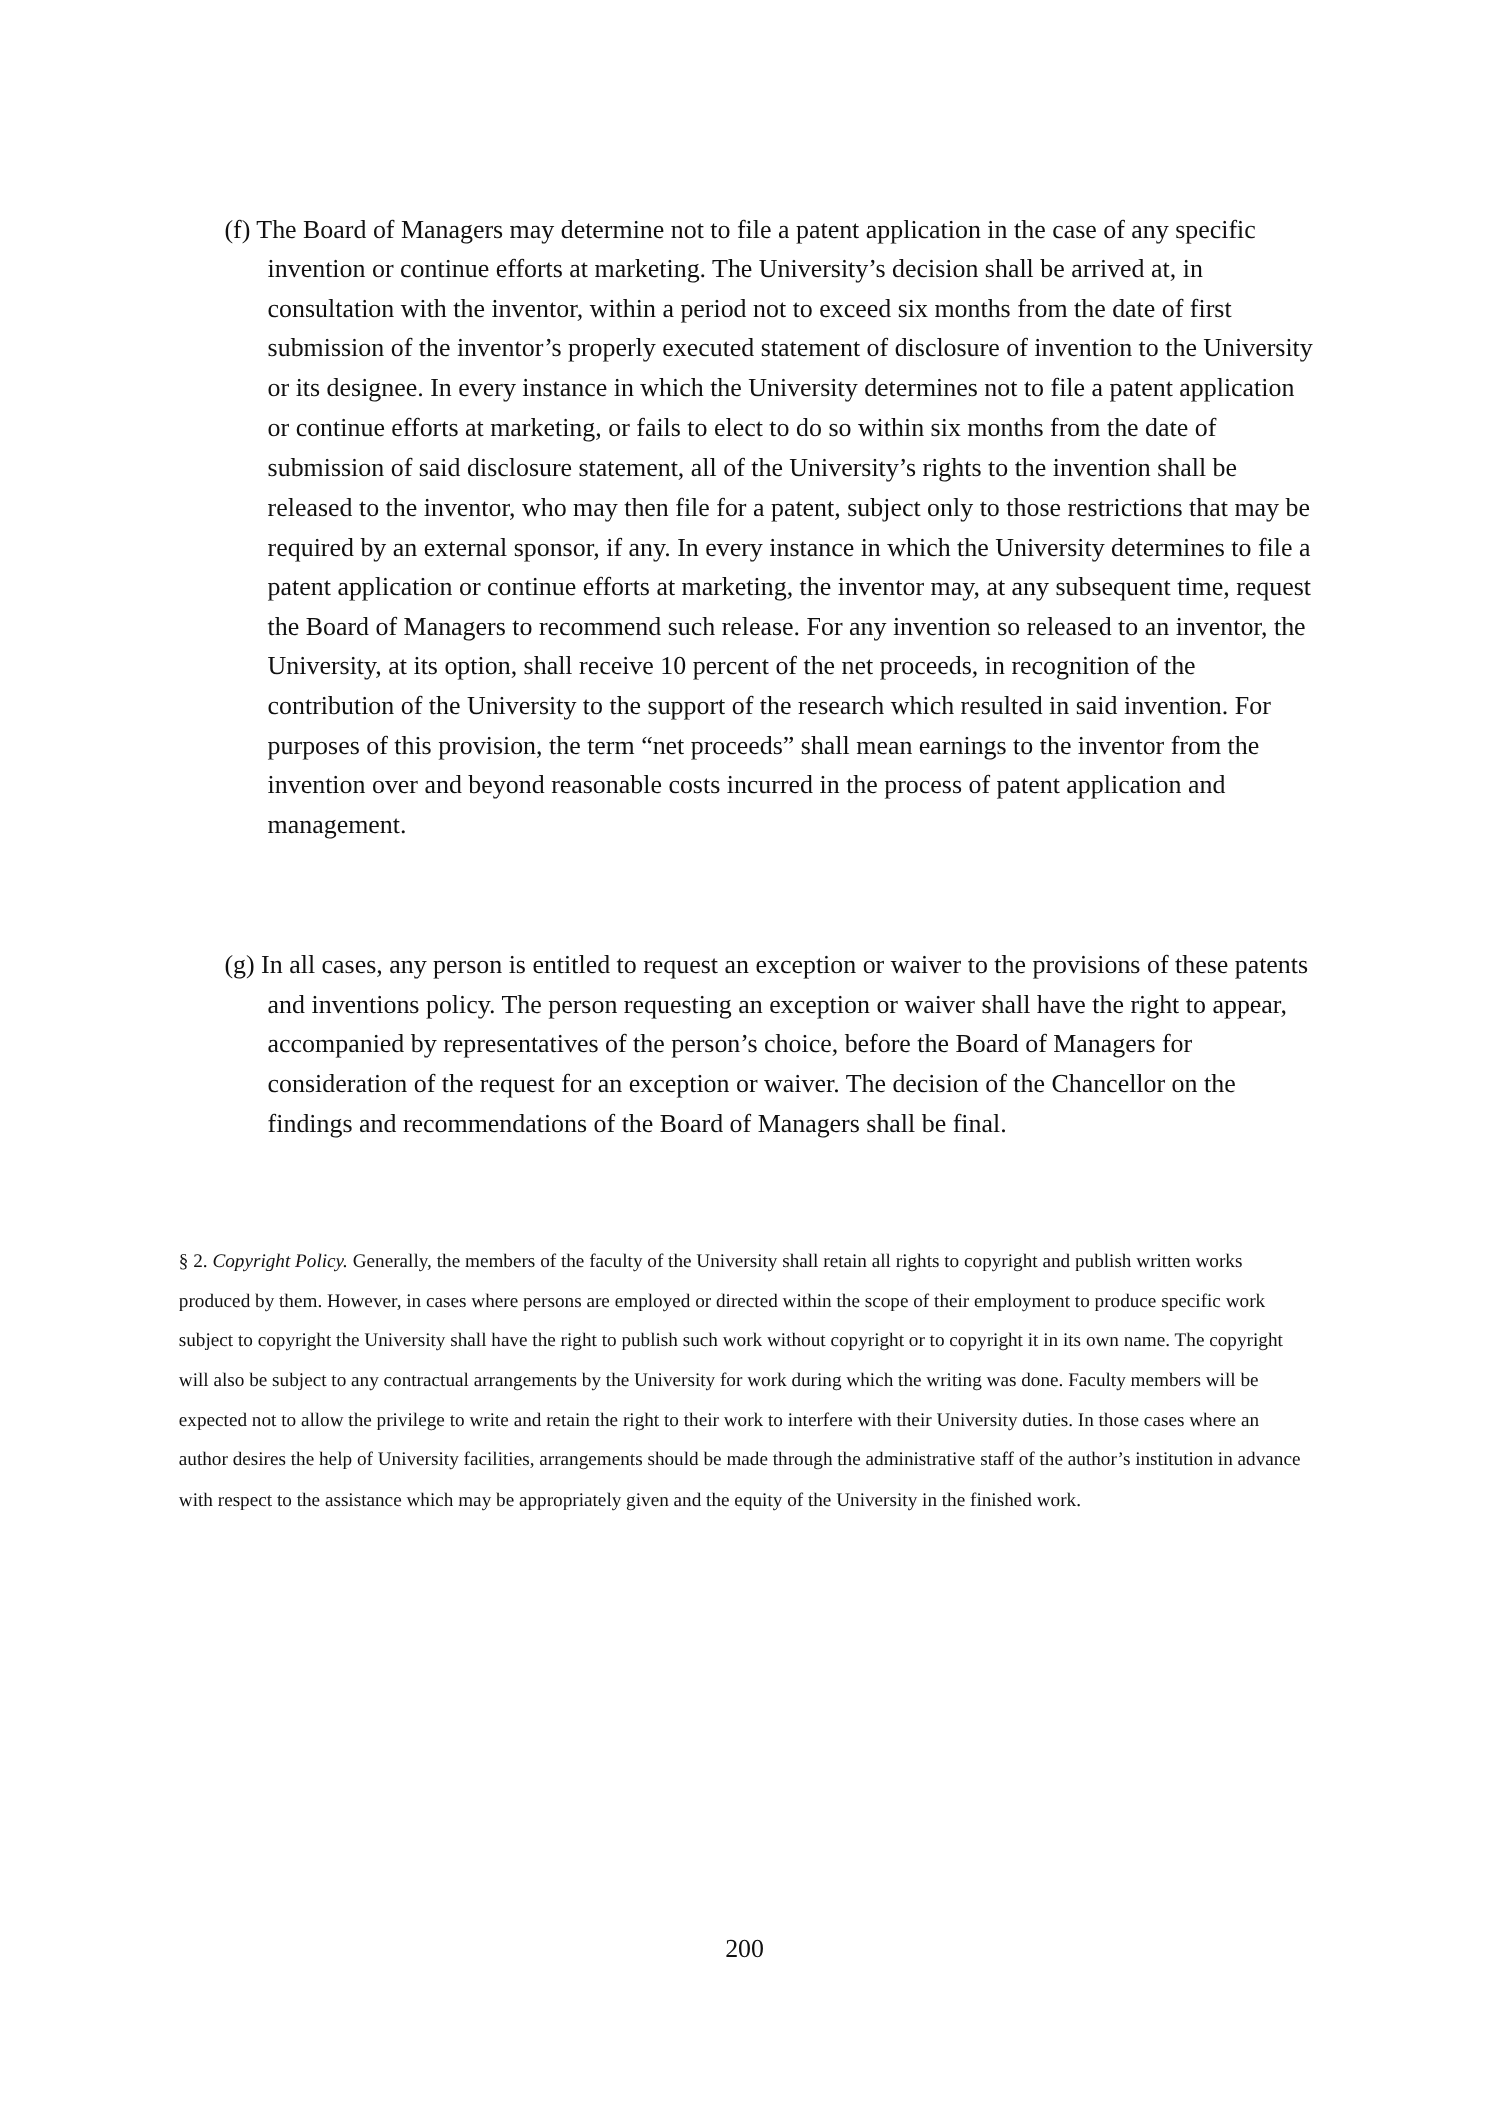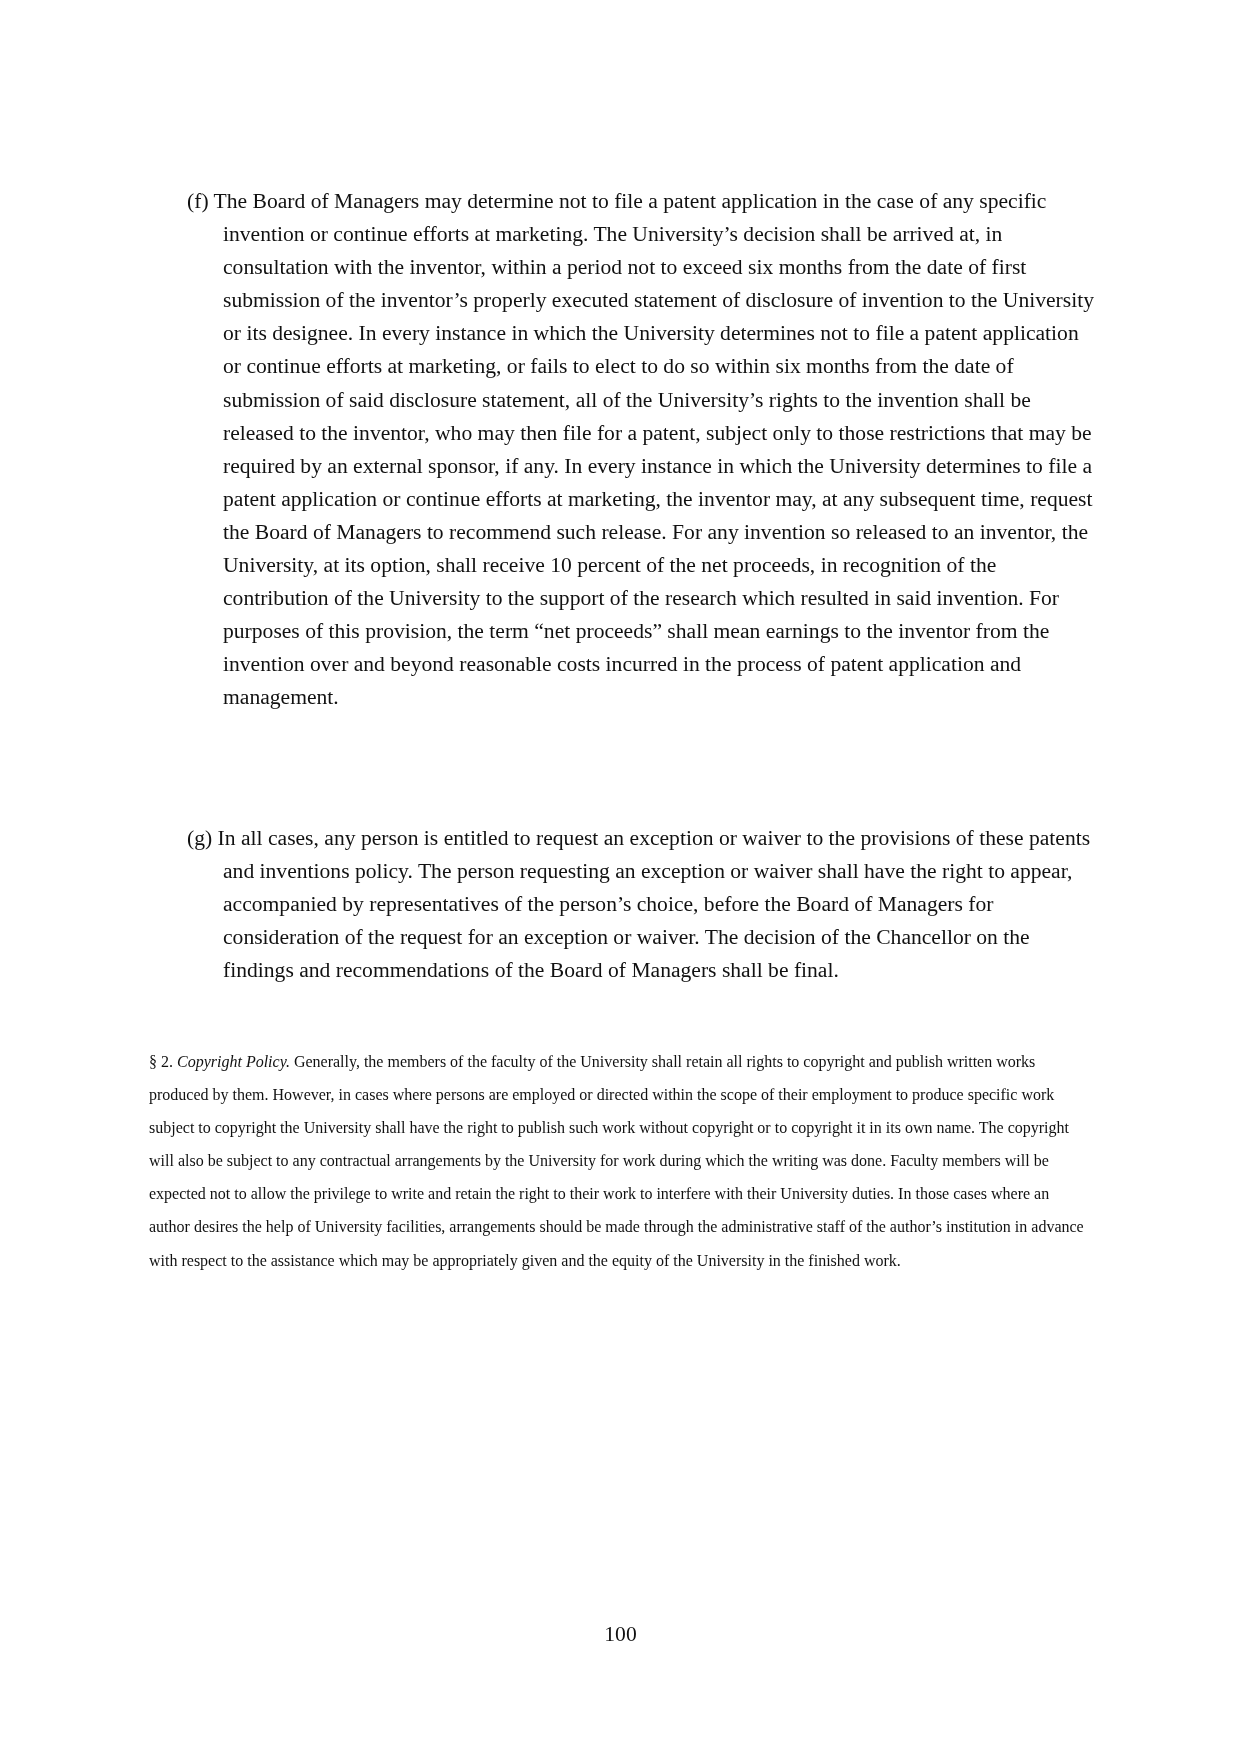--- a/index.html
+++ b/index.html
@@ -14,35 +14,34 @@
       overflow: hidden;
       font-family: "Liberation Serif", "DejaVu Serif", serif;
       color: #111111;
     }
     .page {
       position: absolute;
       left: 0;
       top: 0;
       width: 1241px;
       height: 1330px;
-      margin-top: 10px;
     }
     .list-item {
       position: absolute;
       left: 187px;
       width: 912px;
       font-size: 21.6px;
       line-height: 33.1px;
       padding-left: 36px;
       text-indent: -36px;
       box-sizing: border-box;
       margin: 0;
     }
     #item-f { top: 175px; }
-    #item-g { top: 812px; }
+    #item-g { top: 788px; }
     .section-para {
       position: absolute;
       left: 149px;
       top: 1035px;
       width: 945px;
       font-size: 16px;
       line-height: 33.1px;
       margin: 0;
     }
     .section-title {
@@ -62,15 +61,15 @@
 <body>
 
 <div class="page">
 
   <p class="list-item" id="item-f"><span>(f)</span> <span>The Board of Managers may determine not to file a patent application in the case of any specific invention or continue efforts at marketing. The University’s decision shall be arrived at, in consultation with the inventor, within a period not to exceed six months from the date of first submission of the inventor’s properly executed statement of disclosure of invention to the University or its designee. In every instance in which the University determines not to file a patent application or continue efforts at marketing, or fails to elect to do so within six months from the date of submission of said disclosure statement, all of the University’s rights to the invention shall be released to the inventor, who may then file for a patent, subject only to those restrictions that may be required by an external sponsor, if any. In every instance in which the University determines to file a patent application or continue efforts at marketing, the inventor may, at any subsequent time, request the Board of Managers to recommend such release. For any invention so released to an inventor, the University, at its option, shall receive 10 percent of the net proceeds, in recognition of the contribution of the University to the support of the research which resulted in said invention. For purposes of this provision, the term “net proceeds” shall mean earnings to the inventor from the invention over and beyond reasonable costs incurred in the process of patent application and management.</span></p>
 
   <p class="list-item" id="item-g"><span>(g)</span> <span>In all cases, any person is entitled to request an exception or waiver to the provisions of these patents and inventions policy. The person requesting an exception or waiver shall have the right to appear, accompanied by representatives of the person’s choice, before the Board of Managers for consideration of the request for an exception or waiver. The decision of the Chancellor on the findings and recommendations of the Board of Managers shall be final.</span></p>
 
   <p class="section-para"><span>§ 2.</span> <span class="section-title">Copyright Policy.</span> <span>Generally, the members of the faculty of the University shall retain all rights to copyright and publish written works produced by them. However, in cases where persons are employed or directed within the scope of their employment to produce specific work subject to copyright the University shall have the right to publish such work without copyright or to copyright it in its own name. The copyright will also be subject to any contractual arrangements by the University for work during which the writing was done. Faculty members will be expected not to allow the privilege to write and retain the right to their work to interfere with their University duties. In those cases where an author desires the help of University facilities, arrangements should be made through the administrative staff of the author’s institution in advance with respect to the assistance which may be appropriately given and the equity of the University in the finished work.</span></p>
 
-  <div class="page-number">100</div>
+  <div class="page-number">200</div>
 
 </div>
 
 </body></html>

